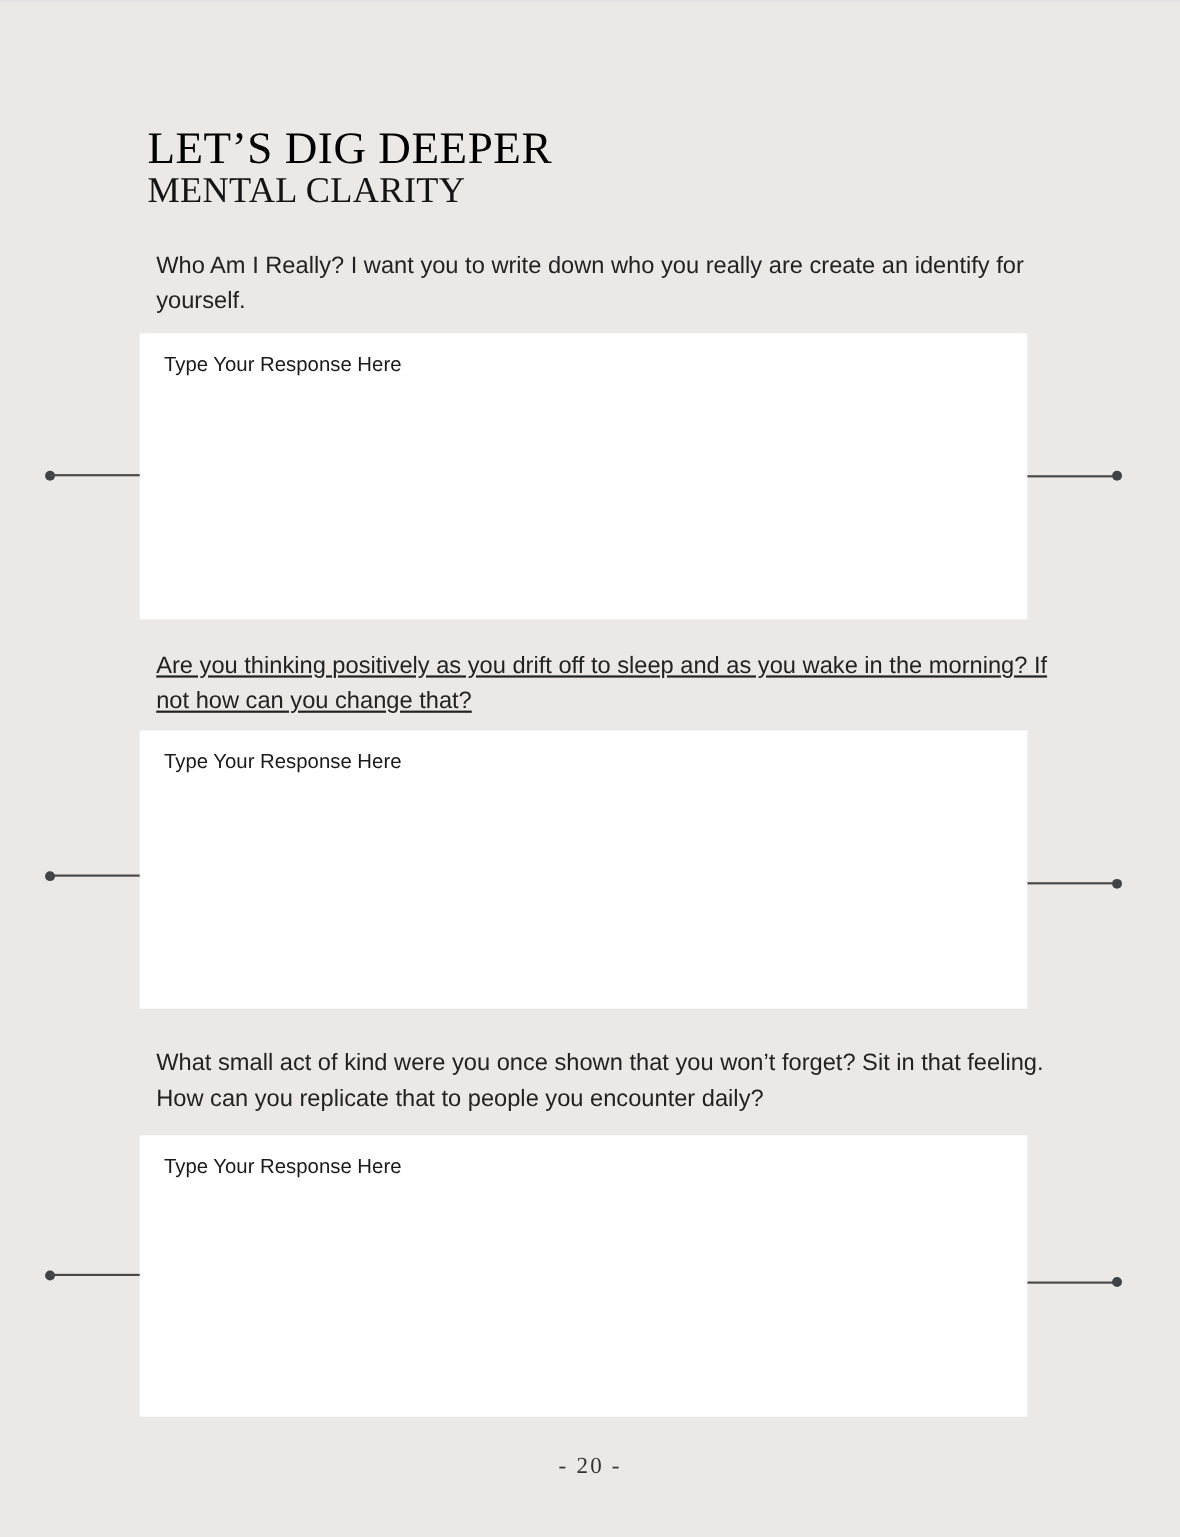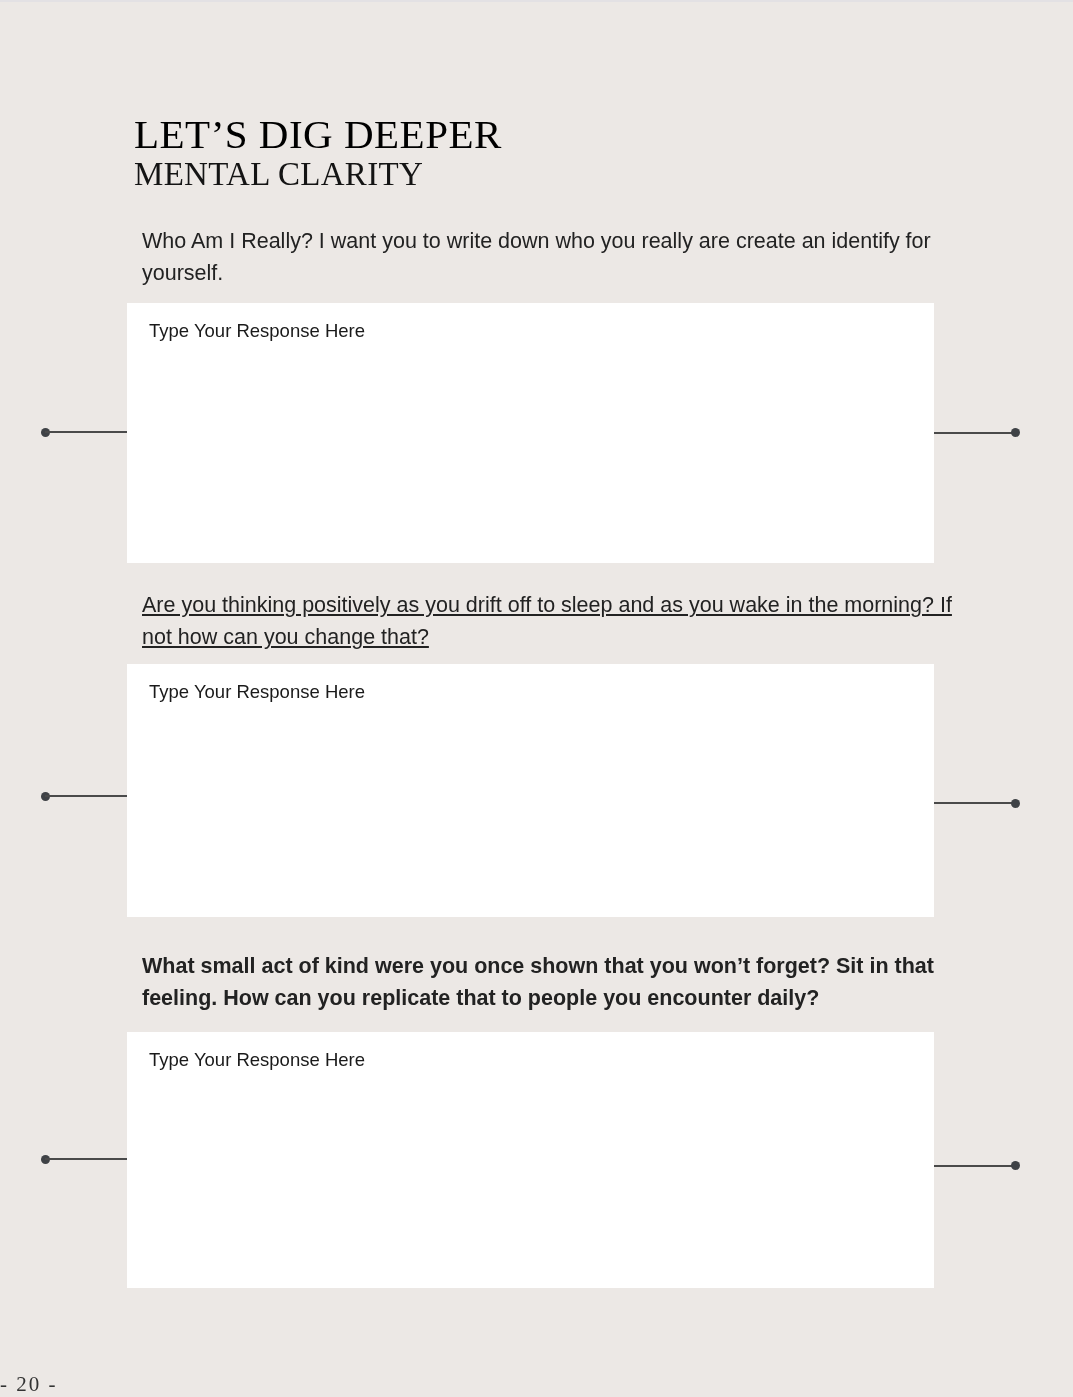--- a/index.html
+++ b/index.html
@@ -44,22 +44,22 @@
     }
     .response-box::placeholder { color: #1a1a1a; opacity: 1; }
     .connector-line {
       position: absolute; height: 2px; background: #4a4a4a;
     }
     .connector-dot {
       position: absolute; width: 9px; height: 9px; border-radius: 50%;
       background: #3f4246;
     }
     .page-number {
-      position: absolute; left: 0; width: 1073px; top: 1372px;
-      text-align: left;
+      position: absolute; left: 0; width: 1073px; top: 1320px;
+      text-align: center;
       font-family: "Liberation Serif", serif;
       font-size: 21px; letter-spacing: 2px; color: #333333;
     }
   </style>
 </head>
 <body>
 
 <div class="page-top-edge"></div>
 
 <div class="title">LET’S DIG DEEPER</div>
@@ -72,20 +72,20 @@
 <div class="connector-line" style="left:934px; top:432px; width:82px;"></div>
 <div class="connector-dot" style="left:1011px; top:428px;"></div>
 
 <div class="question" style="top:589px;text-decoration:underline;">Are you thinking positively as you drift off to sleep and as you wake in the morning? If not how can you change that?</div>
 <textarea class="response-box" style="top: 664px; height: 253px;" placeholder="Type Your Response Here"></textarea>
 <div class="connector-dot" style="left:41px; top:792px;"></div>
 <div class="connector-line" style="left:45px; top:795px; width:82px;"></div>
 <div class="connector-line" style="left:934px; top:802px; width:82px;"></div>
 <div class="connector-dot" style="left:1011px; top:799px;"></div>
 
-<div class="question" style="top:950px;font-weight:bold;">What small act of kind were you once shown that you won’t forget? Sit in that feeling. How can you replicate that to people you encounter daily?</div>
+<div class="question" style="top:950px;">What small act of kind were you once shown that you won’t forget? Sit in that feeling. How can you replicate that to people you encounter daily?</div>
 <textarea class="response-box" style="top: 1032px; height: 256px;" placeholder="Type Your Response Here"></textarea>
 <div class="connector-dot" style="left:41px; top:1155px;"></div>
 <div class="connector-line" style="left:45px; top:1158px; width:82px;"></div>
 <div class="connector-line" style="left:934px; top:1165px; width:82px;"></div>
 <div class="connector-dot" style="left:1011px; top:1161px;"></div>
 
 <div class="page-number">- 20 -</div>
 
 </body></html>

